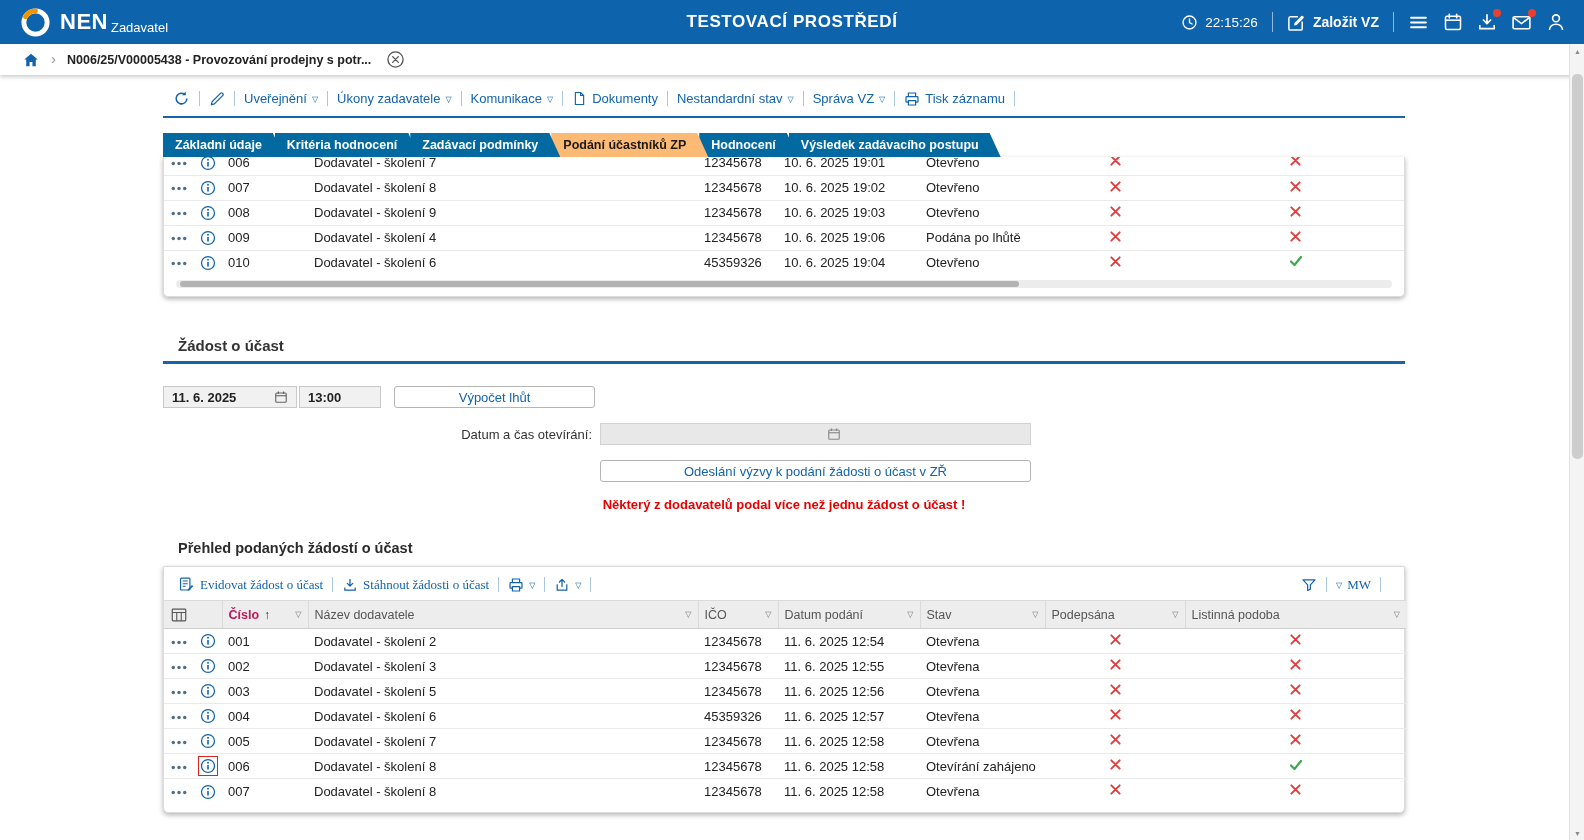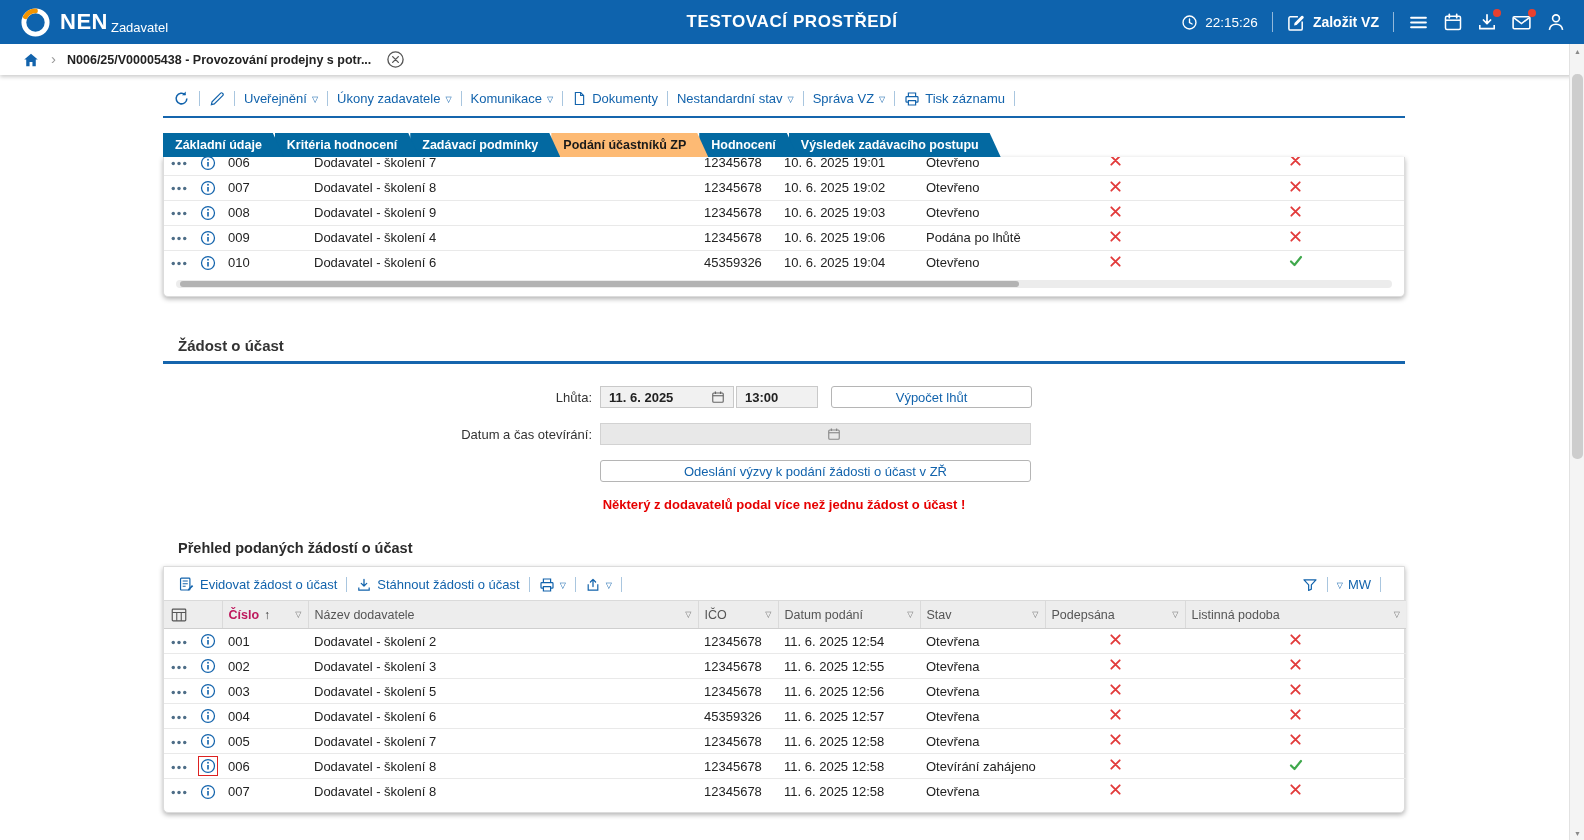--- a/index.html
+++ b/index.html
@@ -75,21 +75,21 @@
   .f-date{width:134px;}
   .f-time{width:82px;margin-left:2px;}
   .f-disabled{width:431px;background:#e8e8e8;border-color:#d2d2d2;}
   .f-disabled .cal{margin-left:218px;}
   .btn{height:22px;background:#fff;border:1px solid #b5b5b5;border-radius:3px;color:#1263ac;font-size:13px;display:flex;align-items:center;justify-content:center;cursor:pointer;white-space:nowrap;}
   .btn-calc{width:201px;margin-left:13px;}
   .btn-send{width:431px;}
   .warning{color:#e60000;font-weight:bold;font-size:13px;text-align:center;margin-top:15px;}
 
   .overview-title{font-size:14.5px;font-weight:bold;color:#2b2b2b;margin:28px 0 10px 15px;}
-  .grid-toolbar{display:flex;align-items:center;padding:9px 14px 7px;font-size:13px;}
+  .grid-toolbar{display:flex;align-items:center;padding:9px 14px 7px;font-size:13px;font-family:Liberation Serif, serif;}
   .gt-right{margin-left:auto;display:flex;align-items:center;}
   .panel-foot{height:8px;}
 
   
   .vscroll{position:absolute;right:0;top:44px;bottom:0;width:15px;background:#f4f4f4;border-left:1px solid #e2e2e2;z-index:30;}
   .vthumb{position:absolute;left:2px;width:11px;top:30px;height:385px;background:#cdcdcd;border-radius:5px;cursor:pointer;}
   .varrow{position:absolute;left:0;width:15px;height:14px;display:flex;align-items:center;justify-content:center;color:#8a8a8a;font-size:7px;}
 </style>
 </head>
 <body>
@@ -396,21 +396,20 @@
     <div class="hscroll">
         <div class="hthumb"></div>
       </div>
   </div>
 
   <div class="sect-title">Žádost o účast</div>
   <div class="sect-line"></div>
 
   <div class="form">
     <div class="frow">
-      <div class="flabel">Lhůta:</div>
       <div class="field f-date">
         <span>11. 6. 2025</span>
         <span class="cal">
           <svg viewBox="0 0 20 20" width="14" height="14">
               <rect x="2.5" y="4.2" width="15" height="13.3" rx="1.5" fill="none" stroke="#666" stroke-width="1.6"></rect>
               <path d="M2.5 8.2h15" stroke="#666" stroke-width="1.6"></path>
               <path d="M6.3 2.3v3.4M13.7 2.3v3.4" stroke="#666" stroke-width="1.8"></path>
             </svg>
         </span>
       </div>

